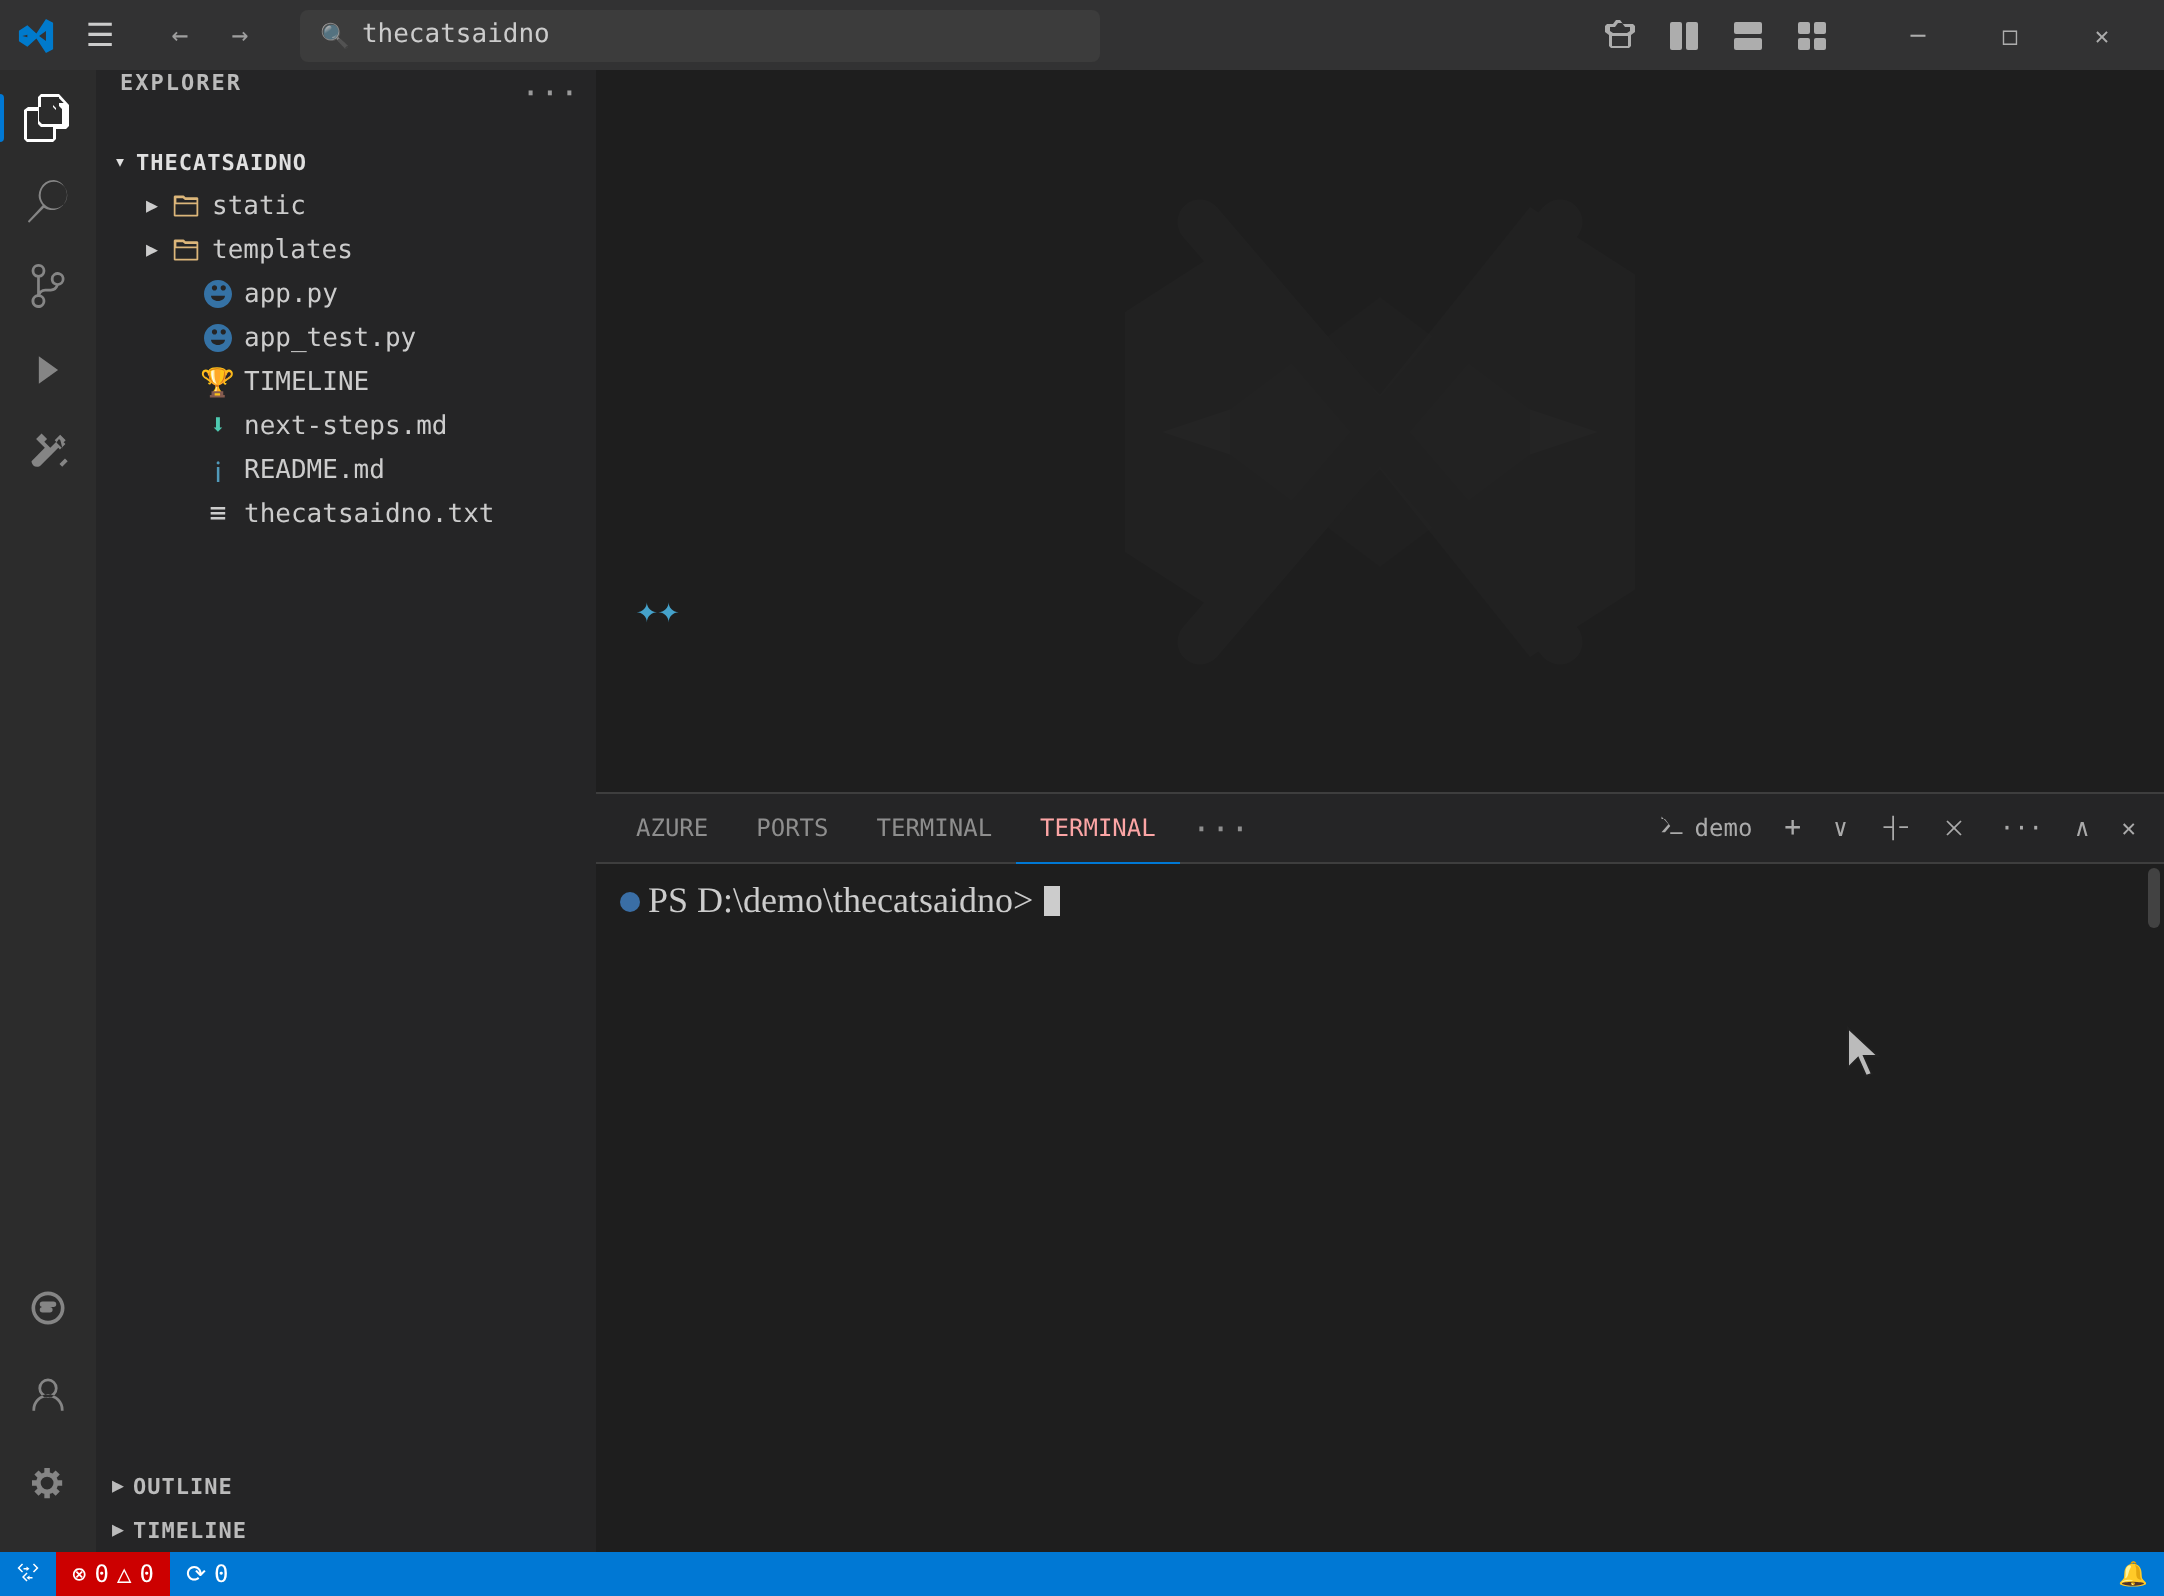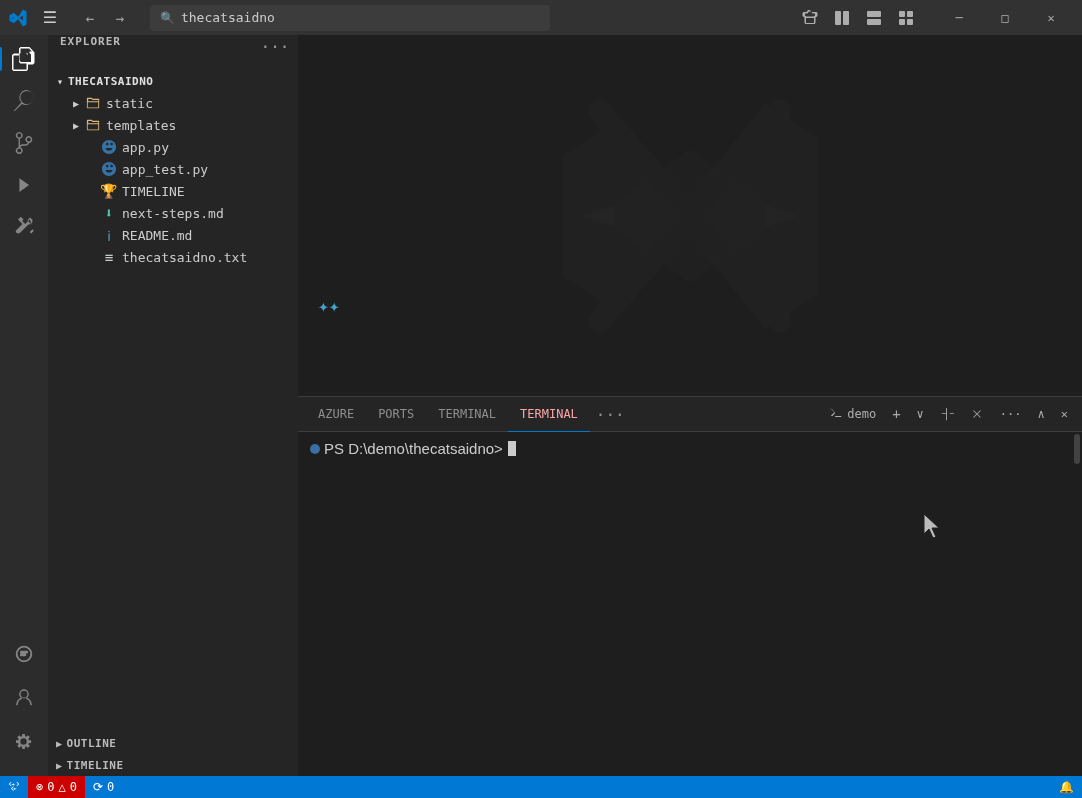--- a/index.html
+++ b/index.html
@@ -356,22 +356,22 @@
       opacity: 0.8;
     }
     .terminal-action-icon {
       font-size: 14px;
     }
 
     
     .terminal-content {
       flex: 1;
       padding: 8px 12px;
-      font-family: Liberation Sans, sans-serif;
-      font-size: 15px;
+      font-family: Liberation Serif, serif;
+      font-size: 18px;
       color: #cccccc;
       position: relative;
       overflow-y: auto;
       text-align: center;
     }
     .terminal-prompt {
       display: flex;
       align-items: center;
       gap: 4px;
     }

